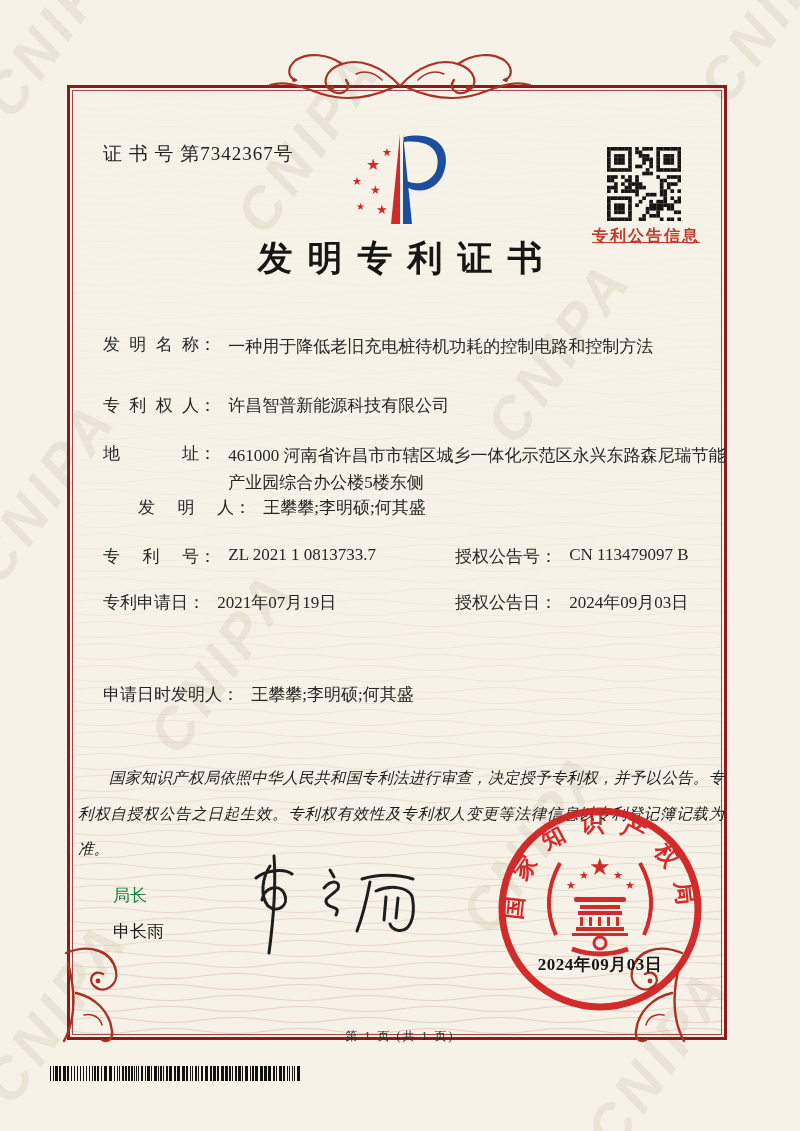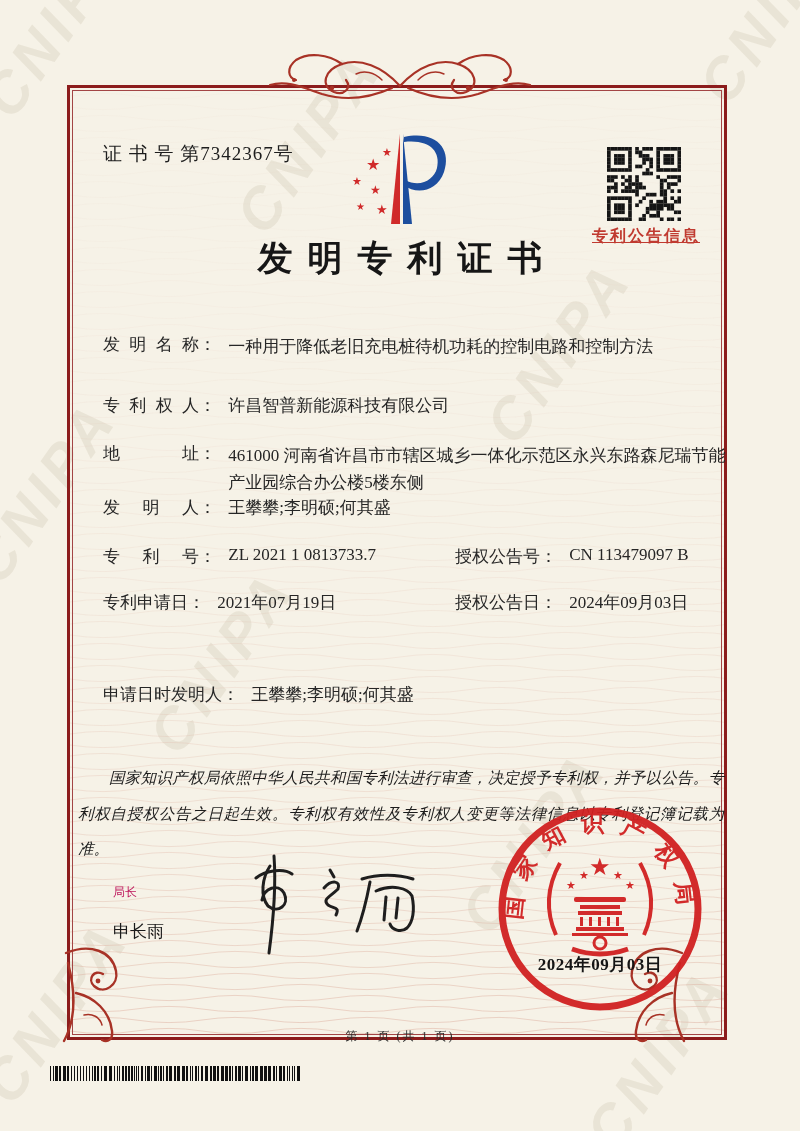--- a/index.html
+++ b/index.html
@@ -50,32 +50,32 @@
     font-size:35px; font-weight:bold; letter-spacing:15px; padding-left:15px;
     box-sizing:border-box; color:#161616;
   }
   
   .row{position:absolute; left:103px; font-size:17px; color:#262626; white-space:nowrap;}
   .lab{display:inline-block; vertical-align:top;}
   .just{width:96px; text-align:justify; text-align-last:justify;}
   .colon{display:inline-block; vertical-align:top;}
   .val{display:inline-block; vertical-align:top; margin-left:8px;}
   .val-wrap{white-space:normal; width:500px; line-height:27px;}
-  .r0{top:333px;} .r1{top:394px;} .r2{top:442px;} .r3{top:496px;}
+  .r0{top:333px;} .r1{top:394px;} .r2{top:442px;} .r3{top:496px;margin-left:35px;}
   .r4{top:545px;} .r5{top:591px;} .r6{top:637px;} .r7{top:683px;}
   .pair-right{position:absolute; left:352px; top:0; white-space:nowrap;}
   
   .statement{
     position:absolute; left:78px; top:760px; width:646px;
     font-size:15.5px; line-height:2.3; text-align:justify; text-indent:2em;
     color:#1c1c1c; font-style:italic;
   }
   
-  .director-label{position:absolute; left:113px; top:884px; font-size:12px;
-    font-family:"Liberation Sans","DejaVu Sans",sans-serif; color:#be185d;}
+  .director-label{position:absolute; left:113px; top:884px; font-size:17px;
+    font-family:"Liberation Sans","DejaVu Sans",sans-serif; color:#15803d;}
   .director-name{position:absolute; left:113px; top:920px; font-size:17px;
     font-family:"Liberation Sans","DejaVu Sans",sans-serif; color:#1a1a1a;}
   .sign{position:absolute; left:212px; top:848px;}
   
   .seal{position:absolute; left:494px; top:803px; opacity:.95;}
   .seal-date{
     position:absolute; left:500px; top:953px; width:200px; text-align:center;
     font-size:17px; font-weight:bold; color:#151515; letter-spacing:0.5px;
   }
   

